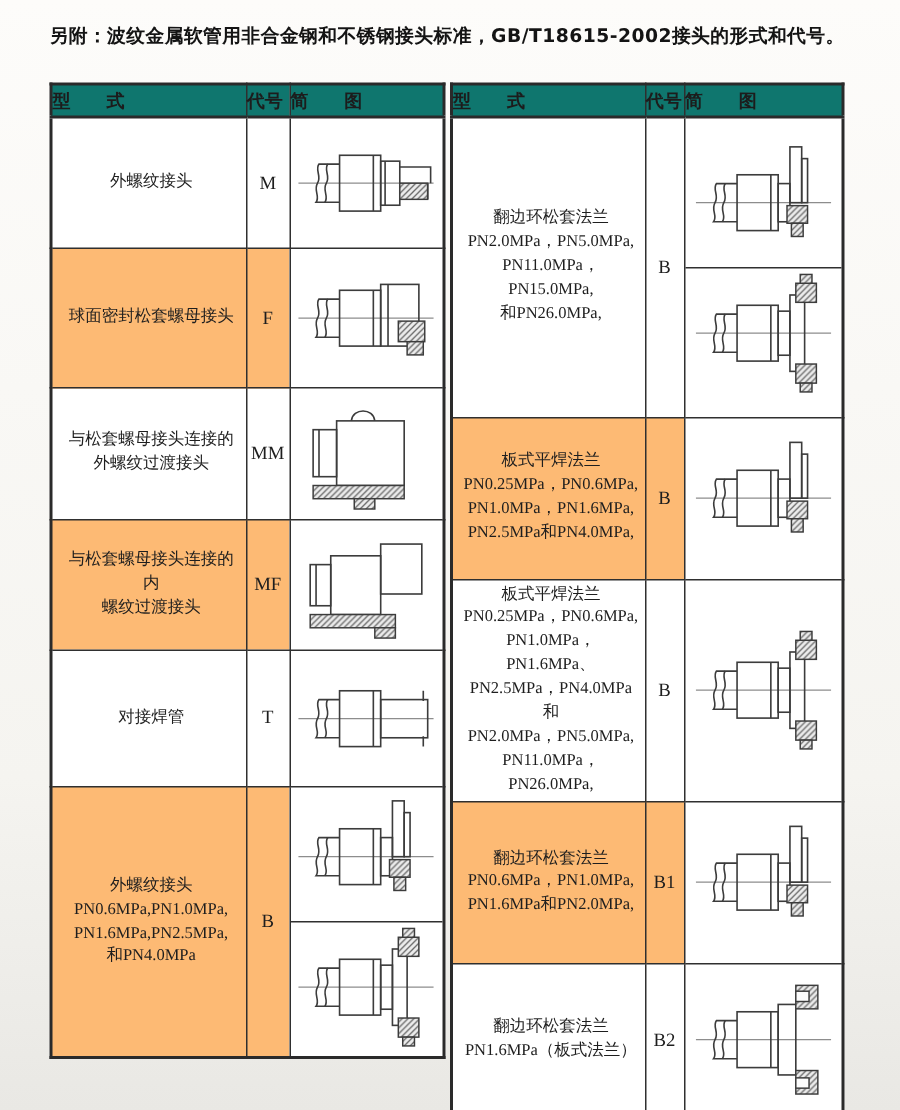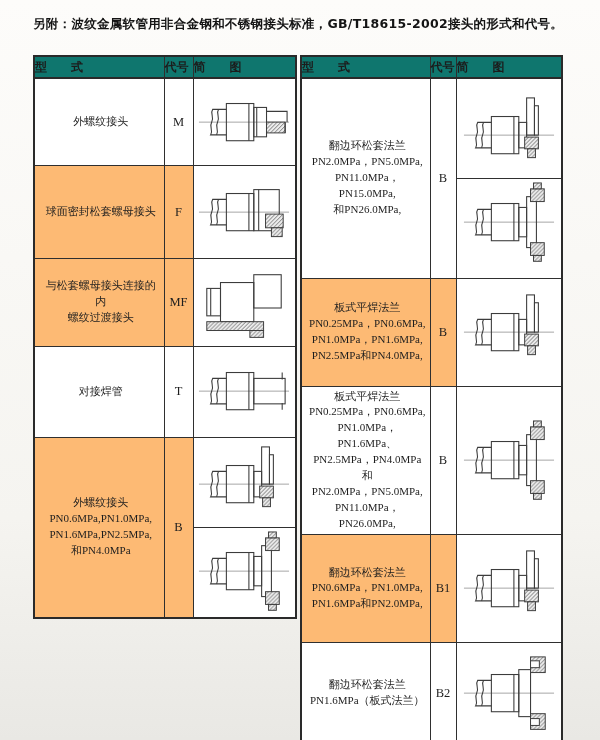--- a/index.html
+++ b/index.html
@@ -113,20 +113,45 @@
                     <line class="ln" x1="53" y1="23" x2="53" y2="61"></line>
                     <rect class="ln" x="58" y="19" width="26" height="42"></rect>
                     <line class="ln" x1="63" y1="19" x2="63" y2="61"></line>
                     <rect class="ht" fill="url(#H1)" x="70" y="44" width="18" height="14"></rect>
                     <rect class="ht" fill="url(#H1)" x="76" y="58" width="11" height="9"></rect>
                   </svg>
                 </div>
               </div>
             </td>
       </tr>
+      <tr style="height:87px">
+        <td class="type">与松套螺母接头连接的
+外螺纹过渡接头</td>
+        <td class="code">MM</td>
+        <td class="diag">
+              <div class="dwrap">
+                <div class="dcell">
+                  <svg viewBox="0 0 96 84" preserveAspectRatio="xMidYMid meet">
+                    <defs>
+                      <pattern id="H2" patternUnits="userSpaceOnUse" width="4" height="4">
+                        <rect width="4" height="4" fill="#ececec"></rect>
+                        <path d="M-1,1 l2,-2 M0,4 l4,-4 M3,5 l2,-2" stroke="#6a6a6a" stroke-width="0.9"></path>
+                      </pattern>
+                    </defs>
+                    <rect class="ln" x="12" y="26" width="16" height="32"></rect>
+                    <line class="ln" x1="16" y1="26" x2="16" y2="58"></line>
+                    <rect class="ln" x="28" y="20" width="46" height="44"></rect>
+                    <path class="ln" d="M38,20 C39,11 53,11 54,20"></path>
+                    <rect class="ht" fill="url(#H2)" x="12" y="64" width="62" height="9"></rect>
+                    <rect class="ht" fill="url(#H2)" x="40" y="73" width="14" height="7"></rect>
+                  </svg>
+                </div>
+              </div>
+            </td>
+      </tr>
       <tr class="alt" style="height:86px">
         <td class="type">与松套螺母接头连接的内
 螺纹过渡接头</td>
         <td class="code">MF</td>
         <td class="diag">
               <div class="dwrap">
                 <div class="dcell">
                   <svg viewBox="0 0 96 84" preserveAspectRatio="xMidYMid meet">
                     <defs>
                       <pattern id="H3" patternUnits="userSpaceOnUse" width="4" height="4">

